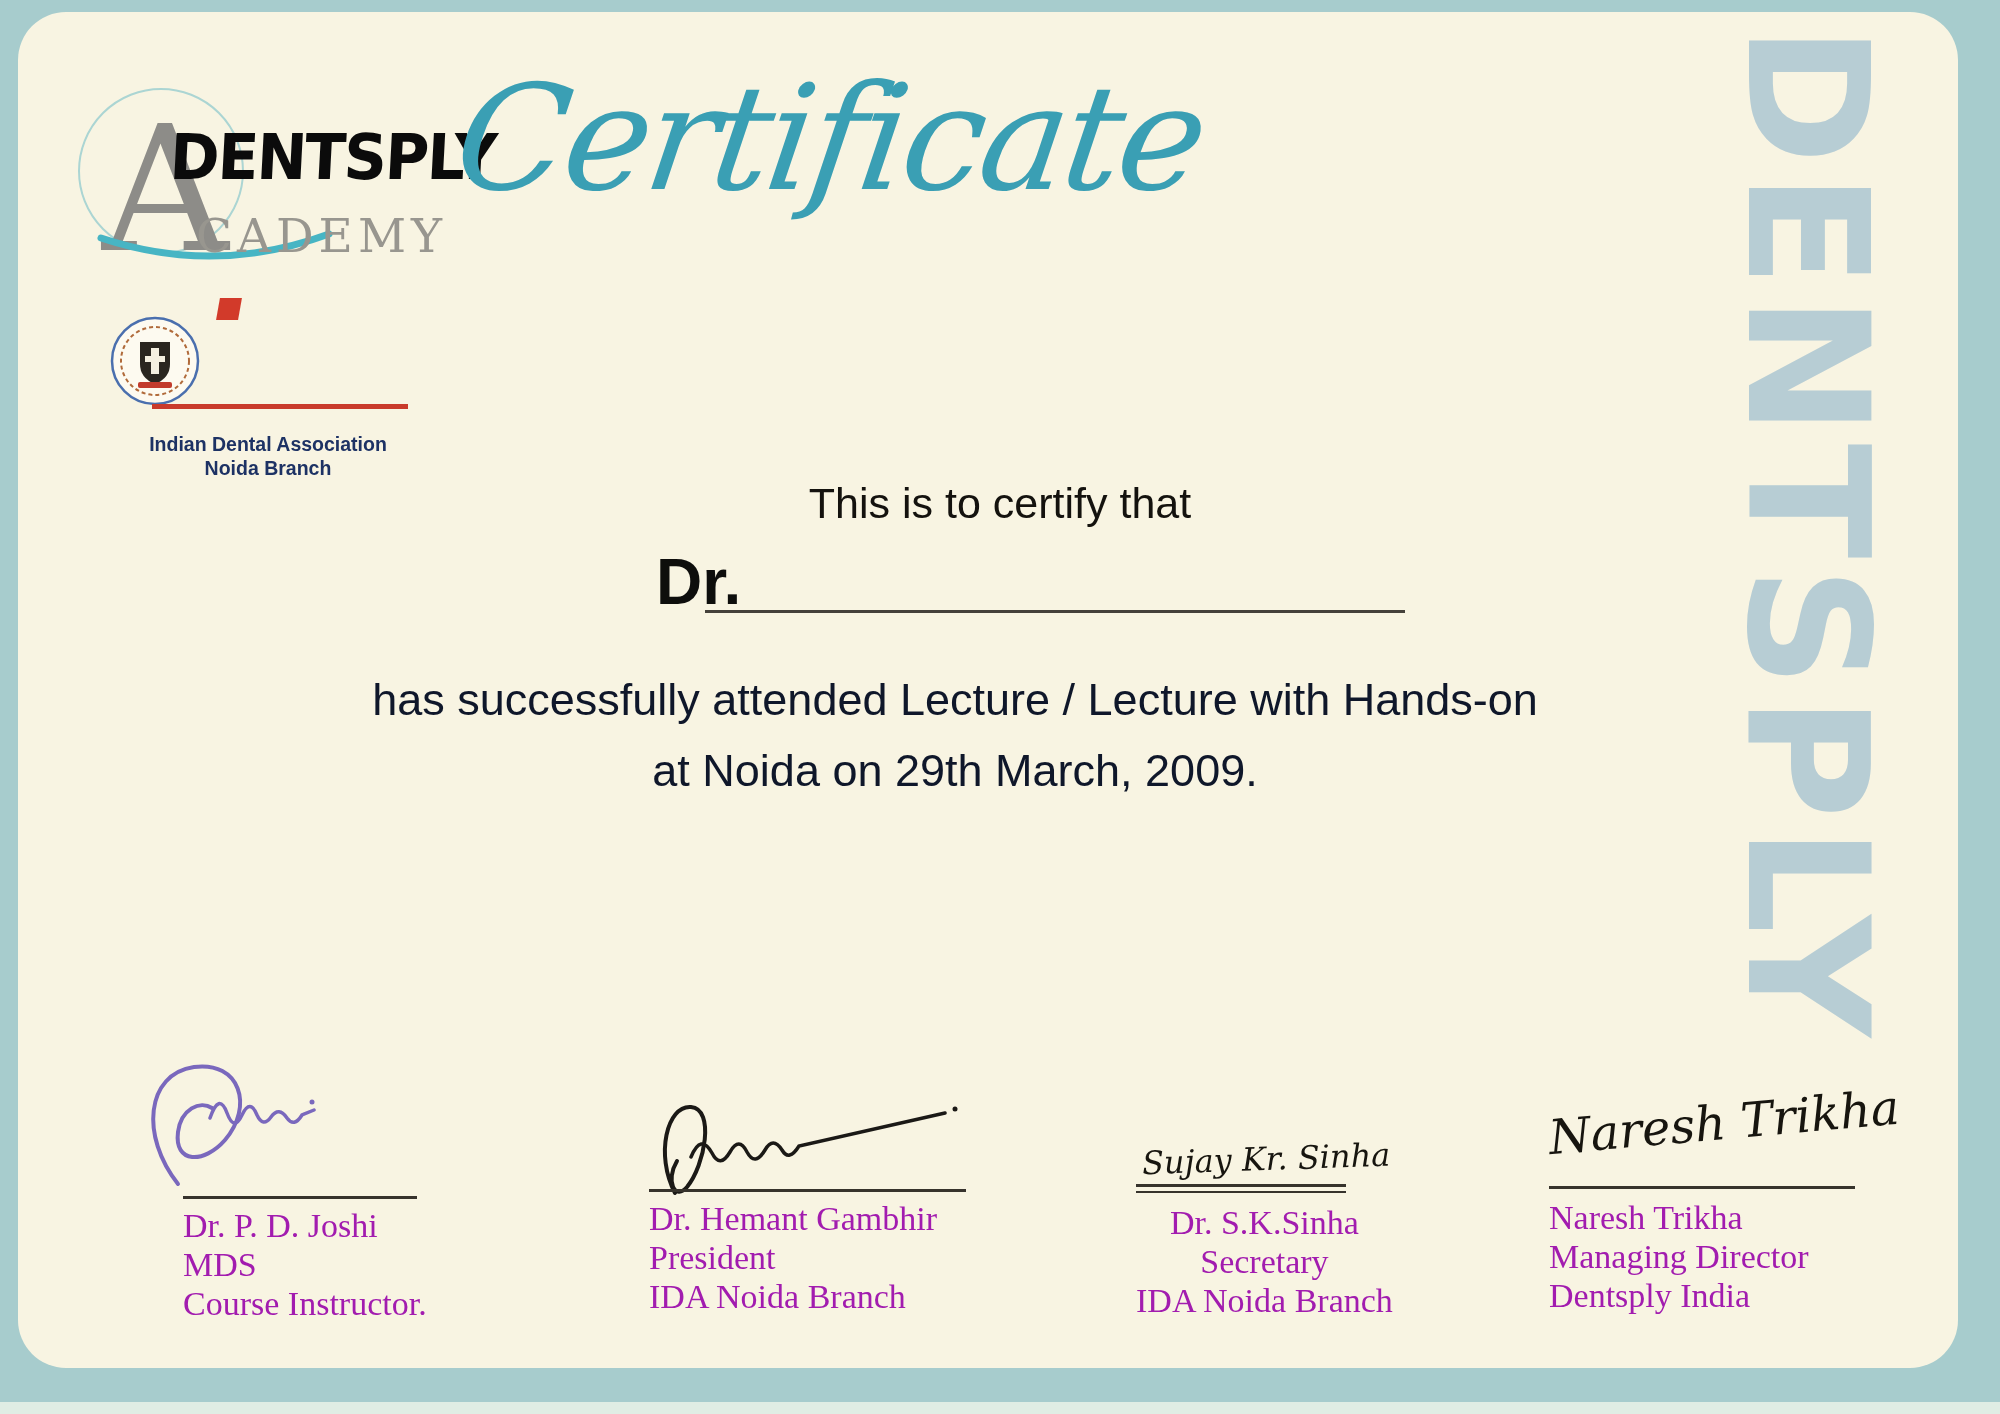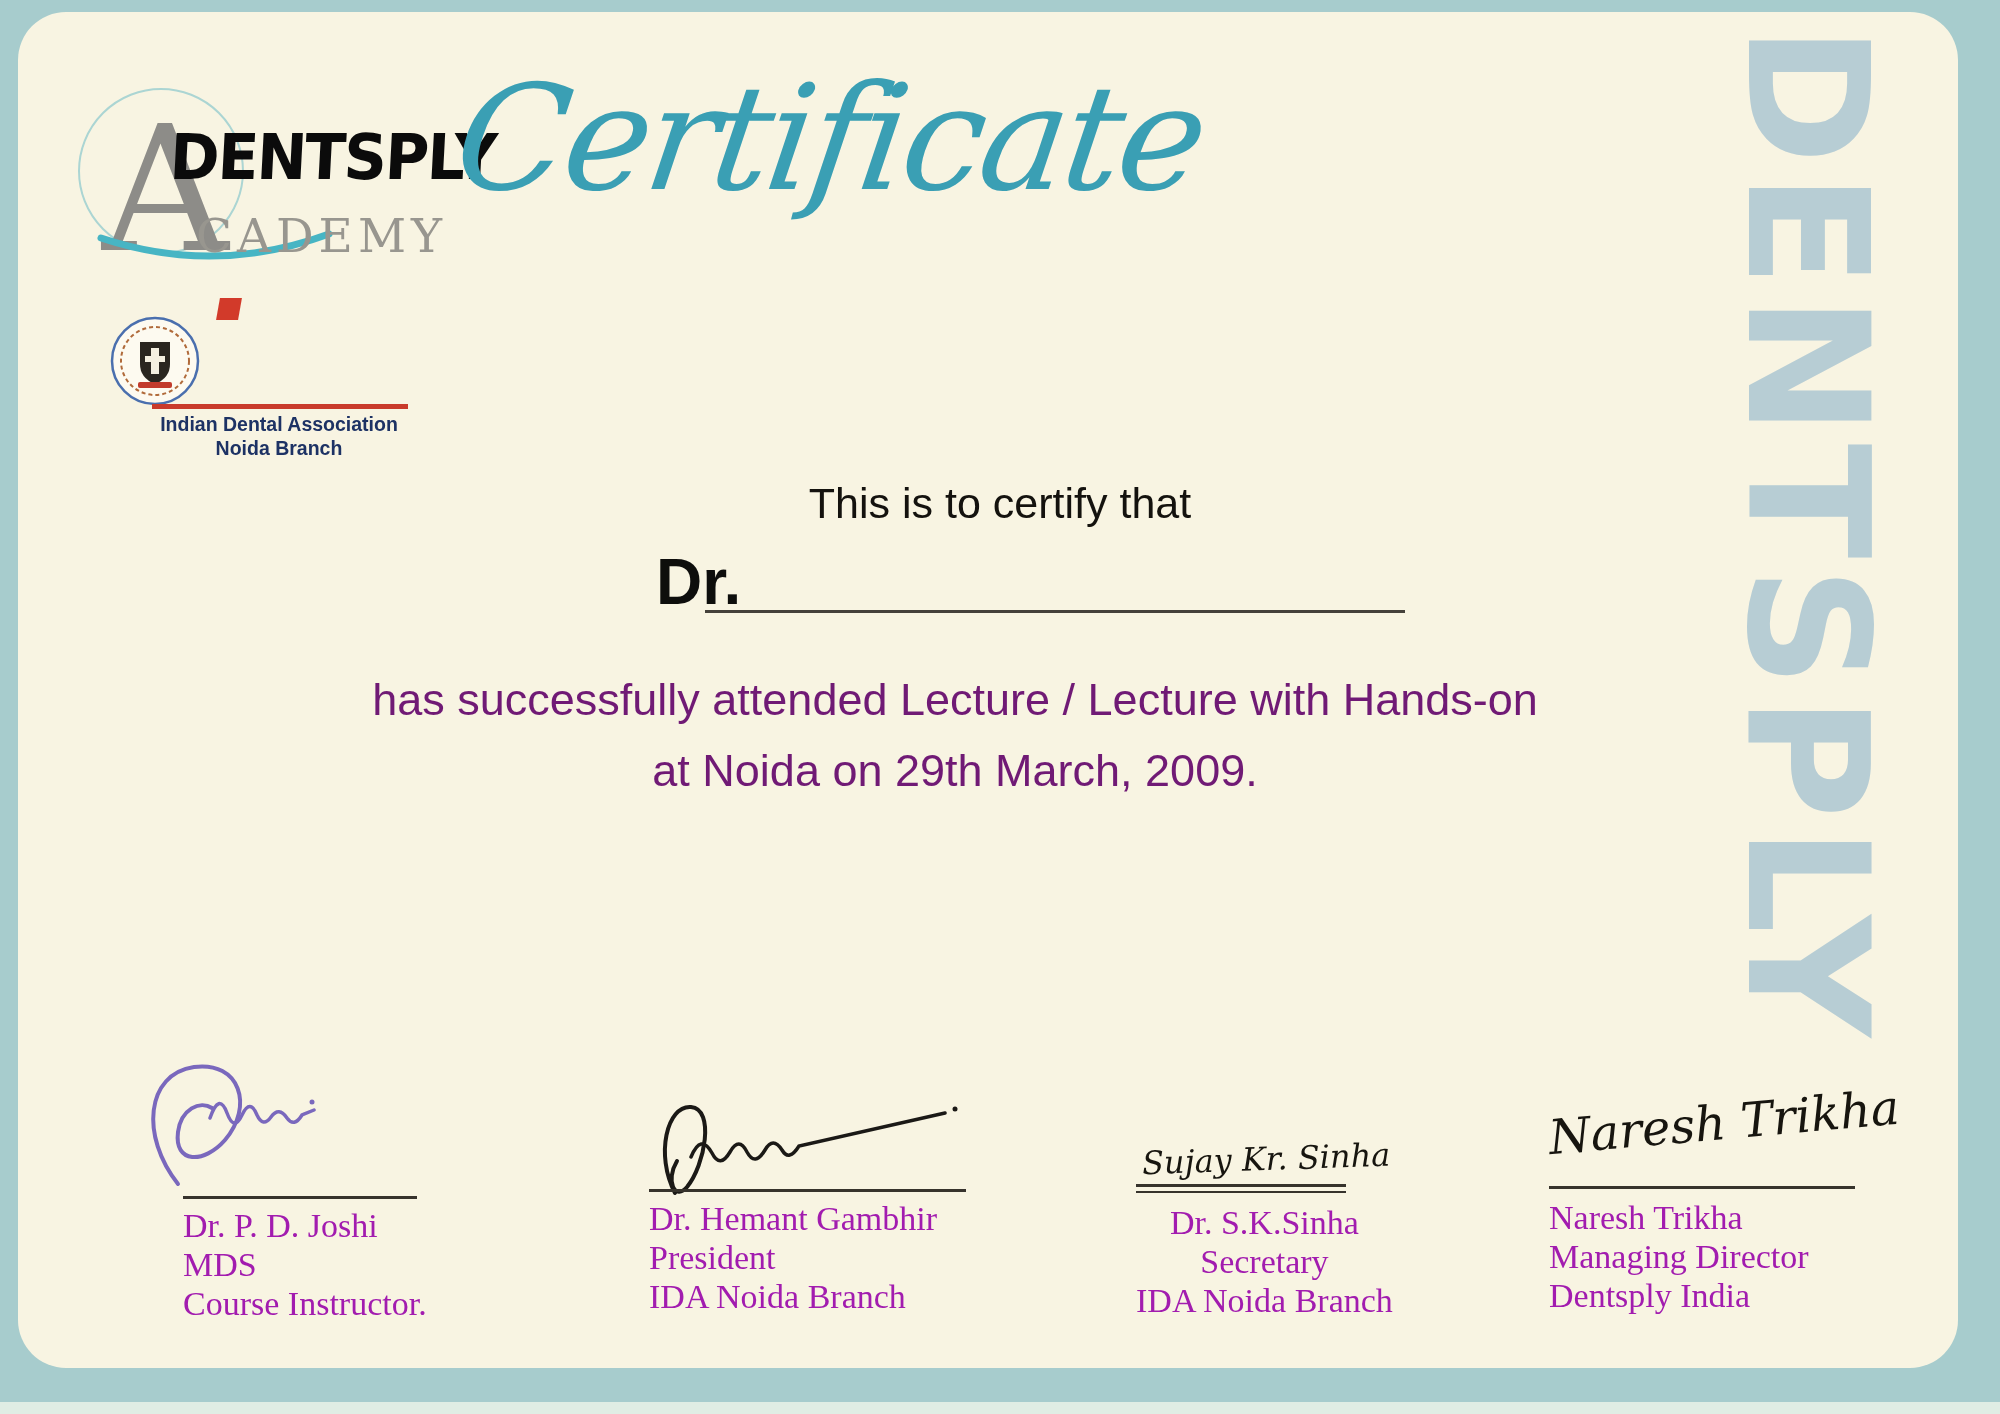--- a/index.html
+++ b/index.html
@@ -24,36 +24,36 @@
     letter-spacing:5px;color:#98968f;}
   .da-swoosh{position:absolute;left:20px;top:142px;}
 
   
   .ida-logo{position:absolute;left:105px;top:312px;width:340px;height:165px;}
   .ida-seal{position:absolute;left:5px;top:4px;}
   .ida-text{position:absolute;left:103px;top:-22px;font-family:"DejaVu Sans",sans-serif;font-style:oblique;
     font-weight:900;font-size:112px;line-height:1;letter-spacing:-2px;color:#1489bd;}
   .ida-dot{position:absolute;left:113px;top:-14px;width:22px;height:22px;background:#d23a2a;transform:skewX(-10deg);}
   .ida-rule{position:absolute;left:47px;top:92px;width:256px;height:5px;background:#c93a2b;}
-  .ida-cap{position:absolute;left:24px;width:300px;text-align:center;font-weight:700;font-size:19.5px;
-    line-height:24px;color:#1d3264;}
+  .ida-cap{position:absolute;left:13px;width:300px;text-align:center;font-weight:700;font-size:19.5px;
+    line-height:24px;color:#1d3264;margin-top:20px;}
   .ida-cap1{top:100px;}
   .ida-cap2{top:124px;}
 
   
   .title{position:absolute;left:440px;top:58px;width:780px;text-align:center;white-space:nowrap;
     font-family:"DejaVu Serif",serif;font-style:italic;font-size:146px;line-height:1.1;
     color:#3a9fb4;transform:skewX(-8deg);letter-spacing:-4px;}
 
   
   .certify{position:absolute;left:330px;top:448px;width:1340px;text-align:center;font-size:43px;color:#14120e;margin-top:31px;}
   .dr-label{position:absolute;left:612px;top:545px;font-weight:700;font-size:64px;color:#0e0e0c;margin-left:44px;}
   .dr-line{position:absolute;left:705px;top:610px;width:700px;height:3px;background:#45413a;}
   .body-lines{position:absolute;left:240px;top:664px;width:1430px;text-align:center;
-    font-size:45px;line-height:71px;color:#701a75;}
+    font-size:45px;line-height:71px;color:#0f172a;}
   .body-lines .b{font-weight:700;}
 
   
   .sig-line{position:absolute;height:3px;background:#37332c;}
   .sl1{left:183px;top:1196px;width:234px;}
   .sl2{left:649px;top:1189px;width:317px;}
   .sl3a{left:1136px;top:1184px;width:210px;}
   .sl3b{left:1136px;top:1191px;width:210px;height:2px;}
   .sl4{left:1549px;top:1186px;width:306px;}
   .sig-text{position:absolute;font-family:"Liberation Serif",serif;font-size:34px;line-height:39px;color:#a21caf;white-space:nowrap;}

